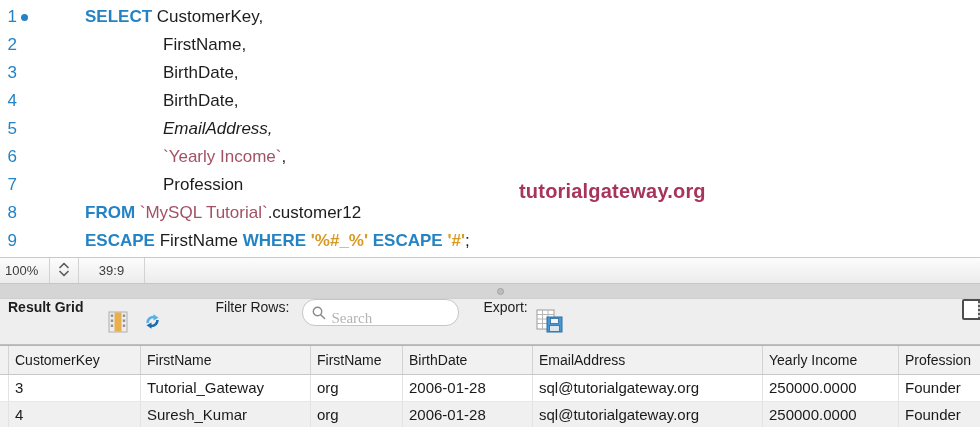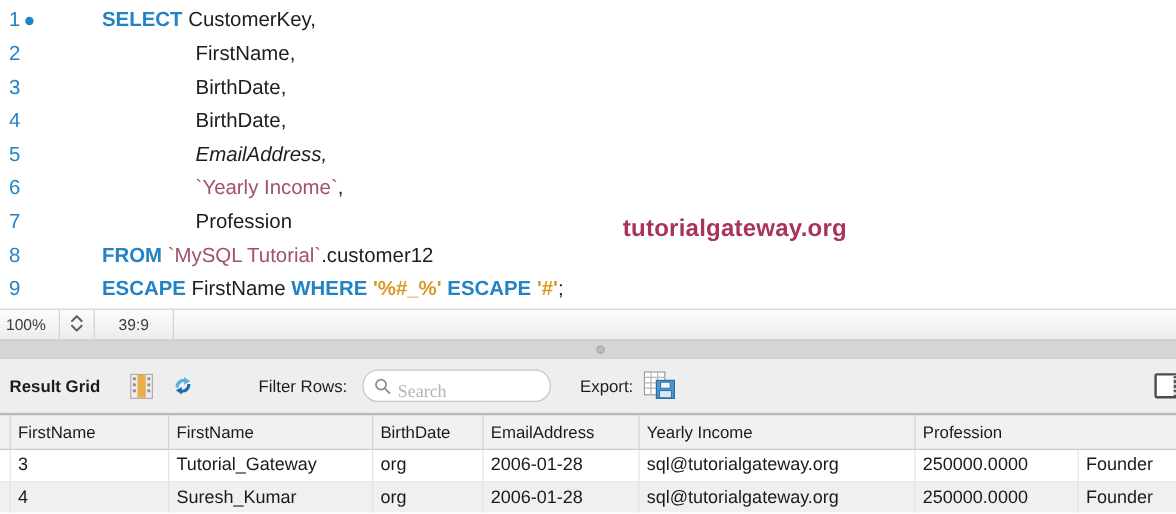--- a/index.html
+++ b/index.html
@@ -34,21 +34,21 @@
   .sb-zoom{width:50px;padding-left:5px;}
   .sb-stepper{width:29px;justify-content:center;}
   .sb-pos{width:66px;justify-content:center;}
   .sb-rest{flex:1;}
 
   
   .splitter{position:relative;width:980px;height:16px;background:#d5d5d5;border-top:1px solid #c6c6c6;border-bottom:1px solid #cfcfcf;}
   .splitter-dot{position:absolute;left:497px;top:4px;width:7px;height:7px;border-radius:50%;background:#bdbdbd;border:1px solid #a3a3a3;}
 
   
-  .grid-toolbar{display:flex;align-items:center;width:980px;height:46px;background:#eeeeee;
+  .grid-toolbar{display:flex;width:980px;height:46px;background:#eeeeee;
     border-bottom:1px solid #bfbfbf;padding-left:8px;font-size:14px;}
   .rg-title{font-weight:700;margin-right:25px;}
   .icon-btn{display:inline-flex;align-items:center;justify-content:center;cursor:default;}
   .ic-grid{margin-right:15px;}
   .ic-refresh{margin-right:15px;}
   .filter-label{margin-right:13px;padding-left:38px;}
   .search-box{position:relative;width:157px;height:27px;background:#fff;border:1px solid #c6c6c6;border-radius:13px;
     display:inline-flex;align-items:center;padding-left:9px;margin-right:24px;}
   .search-box input{border:none;outline:none;background:transparent;width:118px;font-size:15px;margin-left:5px;
     font-family:Liberation Serif, serif;color:#333;margin-top:12px;}
@@ -206,20 +206,21 @@
         <rect x="13.5" y="16.5" width="10" height="6" fill="#d8e6f2" stroke="#2d6da3" stroke-width="0.8"></rect>
       </svg>
     </span>
 
     <span class="tb-spacer"></span>
     <span class="panel-icon"></span>
   </div>
 
   <div class="grid-header gcols">
       <div class="gh-cell gh-gutter"></div>
+      <div class="gh-cell">CustomerKey</div>
       <div class="gh-cell">FirstName</div>
       <div class="gh-cell">FirstName</div>
       <div class="gh-cell">BirthDate</div>
       <div class="gh-cell">EmailAddress</div>
       <div class="gh-cell">Yearly Income</div>
       <div class="gh-cell">Profession</div>
     </div>
 
   <div class="grid-body">
       <div class="grid-row gcols">

